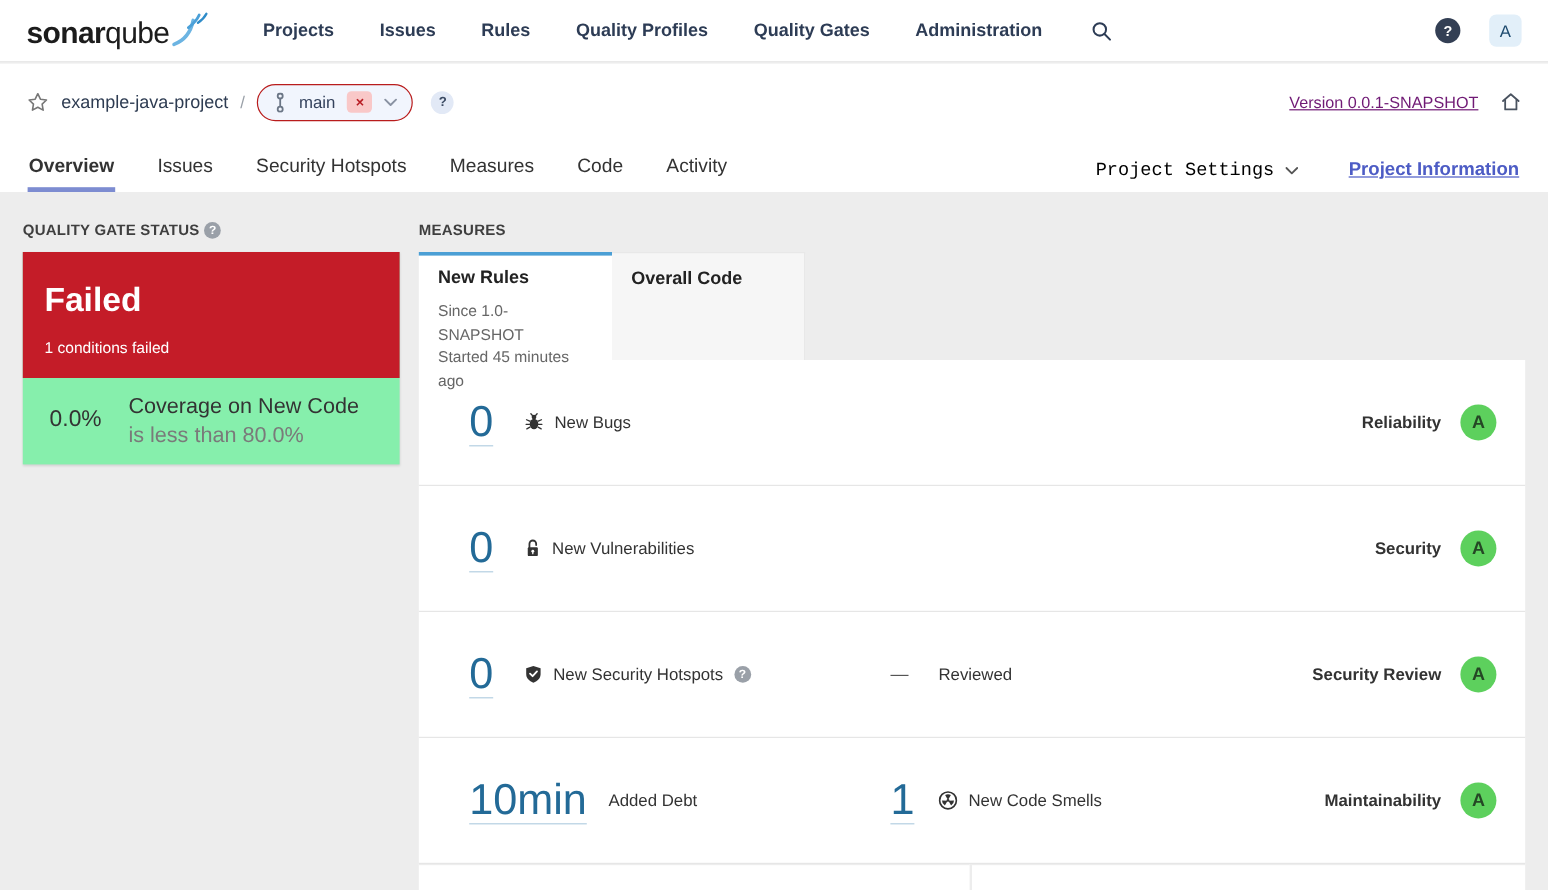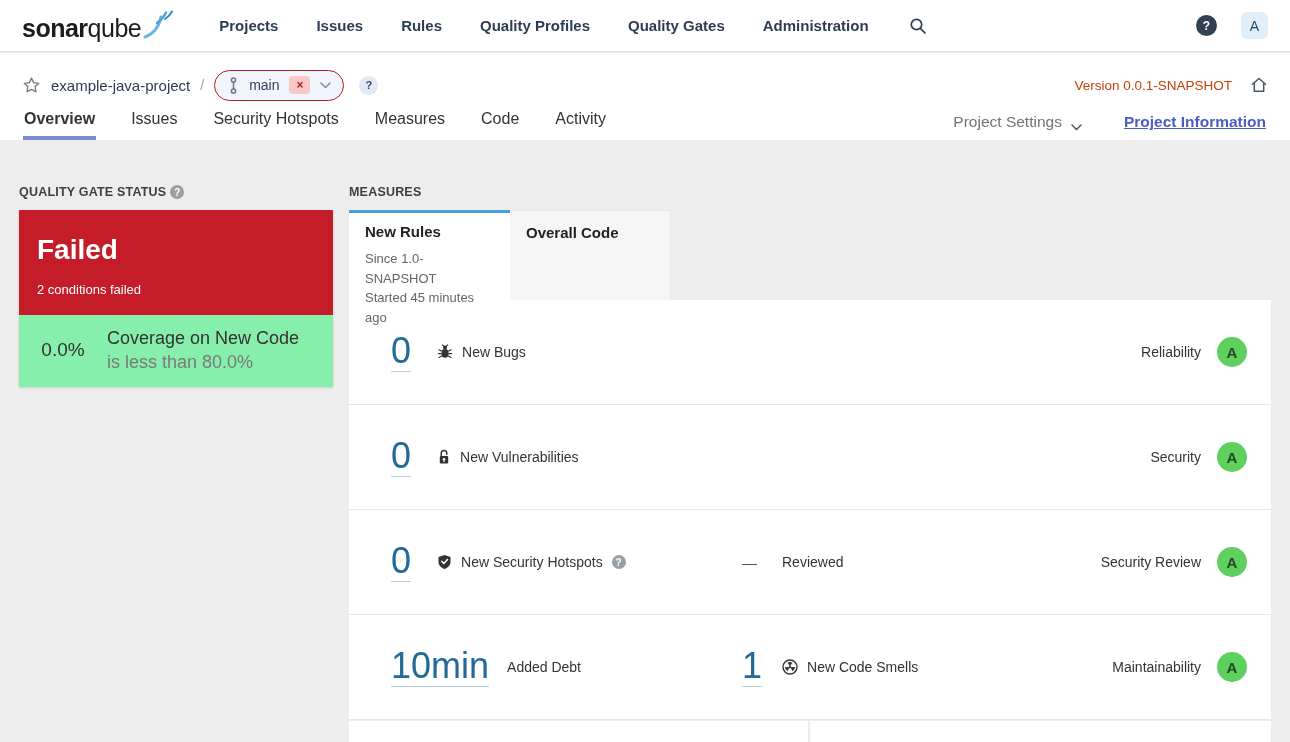--- a/index.html
+++ b/index.html
@@ -29,50 +29,50 @@
   .nav-help {
     width:21px; height:21px; border-radius:50%; background:#333f54; color:#fff;
     font-size:12px; font-weight:700; display:flex; align-items:center; justify-content:center; cursor:pointer;
   }
   .nav-avatar {
     width:27px; height:27px; border-radius:6px; background:#e2eff9; color:#1d4a6e;
     font-size:14px; display:flex; align-items:center; justify-content:center; cursor:pointer;
   }
 
   
-  .subheader { position:absolute; top:53px; left:0; right:0; height:87px; background:#fff; }
+  .subheader { position:absolute; top:53px; left:0; right:0; height:107px; background:#fff; }
   .crumb-row { position:absolute; top:15px; left:22px; right:22px; height:34px; display:flex; align-items:center; }
   .star { margin-right:10px; cursor:pointer; display:flex; }
   .crumb-project { font-size:15px; color:#2e3c52; cursor:pointer; }
   .crumb-sep { color:#9aa0a8; margin:0 10px; font-size:14px; }
   .branch-pill {
     display:inline-flex; align-items:center; gap:10px; height:31px; padding:0 12px 0 13px;
     background:#f1f5fd; border:1px solid #b91c1c; border-radius:16px; cursor:pointer;
   }
   .branch-name { font-size:14px; color:#33415c; }
   .branch-badge {
     min-width:21px; height:18px; padding:0 5px; border-radius:4px; background:#f9c8c8; color:#b81d24;
     font-size:12px; font-weight:700; display:flex; align-items:center; justify-content:center; line-height:1;
   }
   .crumb-help {
     margin-left:15px; width:19px; height:19px; border-radius:50%; background:#e2e9f6; color:#3b4a63;
     font-size:11px; font-weight:700; display:flex; align-items:center; justify-content:center; cursor:pointer;
   }
   .crumb-right { margin-left:auto; display:flex; align-items:center; gap:18px; }
-  .version-label { font-size:13.5px; color:#c2410c; }
+  .version-label { font-size:13.5px; color:#701a75;text-decoration:underline; }
   .home-btn { display:flex; cursor:pointer; }
 
   .tabs-row { position:absolute; left:24px; bottom:0; height:42px; display:flex; gap:36px; align-items:center; }
   .tab { font-size:16px; color:#333; cursor:pointer; position:relative; height:100%; display:flex; align-items:center; }
   .tab.active { font-weight:700; }
   .tab.active::after {
     content:""; position:absolute; left:-1px; right:-1px; bottom:0; height:4px; background:#7d8cd1;
   }
   .tabs-right { position:absolute; right:24px; bottom:9px; display:flex; gap:42px; align-items:center; }
-  .proj-settings { display:flex; align-items:flex-end; gap:9px; font-size:15.5px; color:#737373; cursor:pointer; }
+  .proj-settings { display:flex; align-items:center; gap:9px; font-size:15.5px; color:#000000; cursor:pointer;font-family:Liberation Mono, monospace; }
   .proj-info { font-size:15.5px; font-weight:700; color:#4d5cc5; text-decoration:underline; cursor:pointer; }
 
   
   .panel-header { font-size:12.5px; font-weight:700; color:#3f3f3f; display:flex; align-items:center; gap:4px; letter-spacing:.2px; }
   .help-dot {
     width:14px; height:14px; border-radius:50%; background:#9aa0a8; color:#fff;
     font-size:10px; font-weight:700; display:inline-flex; align-items:center; justify-content:center; cursor:pointer; flex:none;
   }
 
   
@@ -97,21 +97,21 @@
 
   .mrows { background:#fff; }
   .mrow { height:105px; border-bottom:1px solid #e6e6e6; display:flex; align-items:center; padding:0 24px 0 42px; position:relative; }
   .big-num {
     font-size:36px; line-height:1.05; color:#236a97; cursor:pointer;
     border-bottom:1px solid #b3cfe1; padding-bottom:2px;
   }
   .metric { display:flex; align-items:center; gap:9px; margin-left:26px; font-size:14px; color:#333; }
   .metric .micon { display:flex; flex:none; }
   .row-right { margin-left:auto; display:flex; align-items:center; gap:16px; }
-  .domain-label { font-size:14px; color:#333; }
+  .domain-label { font-size:14px; color:#333;font-weight:bold; }
   .rating {
     width:30px; height:30px; border-radius:50%; background:#5dd05d; color:#254725;
     font-size:15px; font-weight:700; display:flex; align-items:center; justify-content:center;
   }
   .mid-group { position:absolute; left:393px; display:flex; align-items:center; }
   .dash { font-size:15px; color:#555; margin-right:25px; }
   .reviewed-label { font-size:14px; color:#333; }
   .sub-metric-label { margin-left:18px; font-size:14px; color:#333; }
 
   .mfooter { display:flex; gap:2px; margin-top:0; }
@@ -216,21 +216,21 @@
 </div>
 
 <div class="qg-panel">
   <div class="panel-header">
     <span>QUALITY GATE STATUS</span>
     <span class="help-dot">?</span>
   </div>
   <div class="qg-card">
     <div class="qg-banner">
       <div class="qg-status">Failed</div>
-      <div class="qg-count">2 conditions failed</div>
+      <div class="qg-count">1 conditions failed</div>
     </div>
     <div class="qg-condition">
       <span class="qg-value">0.0%</span>
       <span class="qg-text"><span>Coverage on New Code</span> <span class="muted">is less than 80.0%</span></span>
     </div>
   </div>
 </div>
 
 <div class="measures-panel">
   <div class="panel-header">

